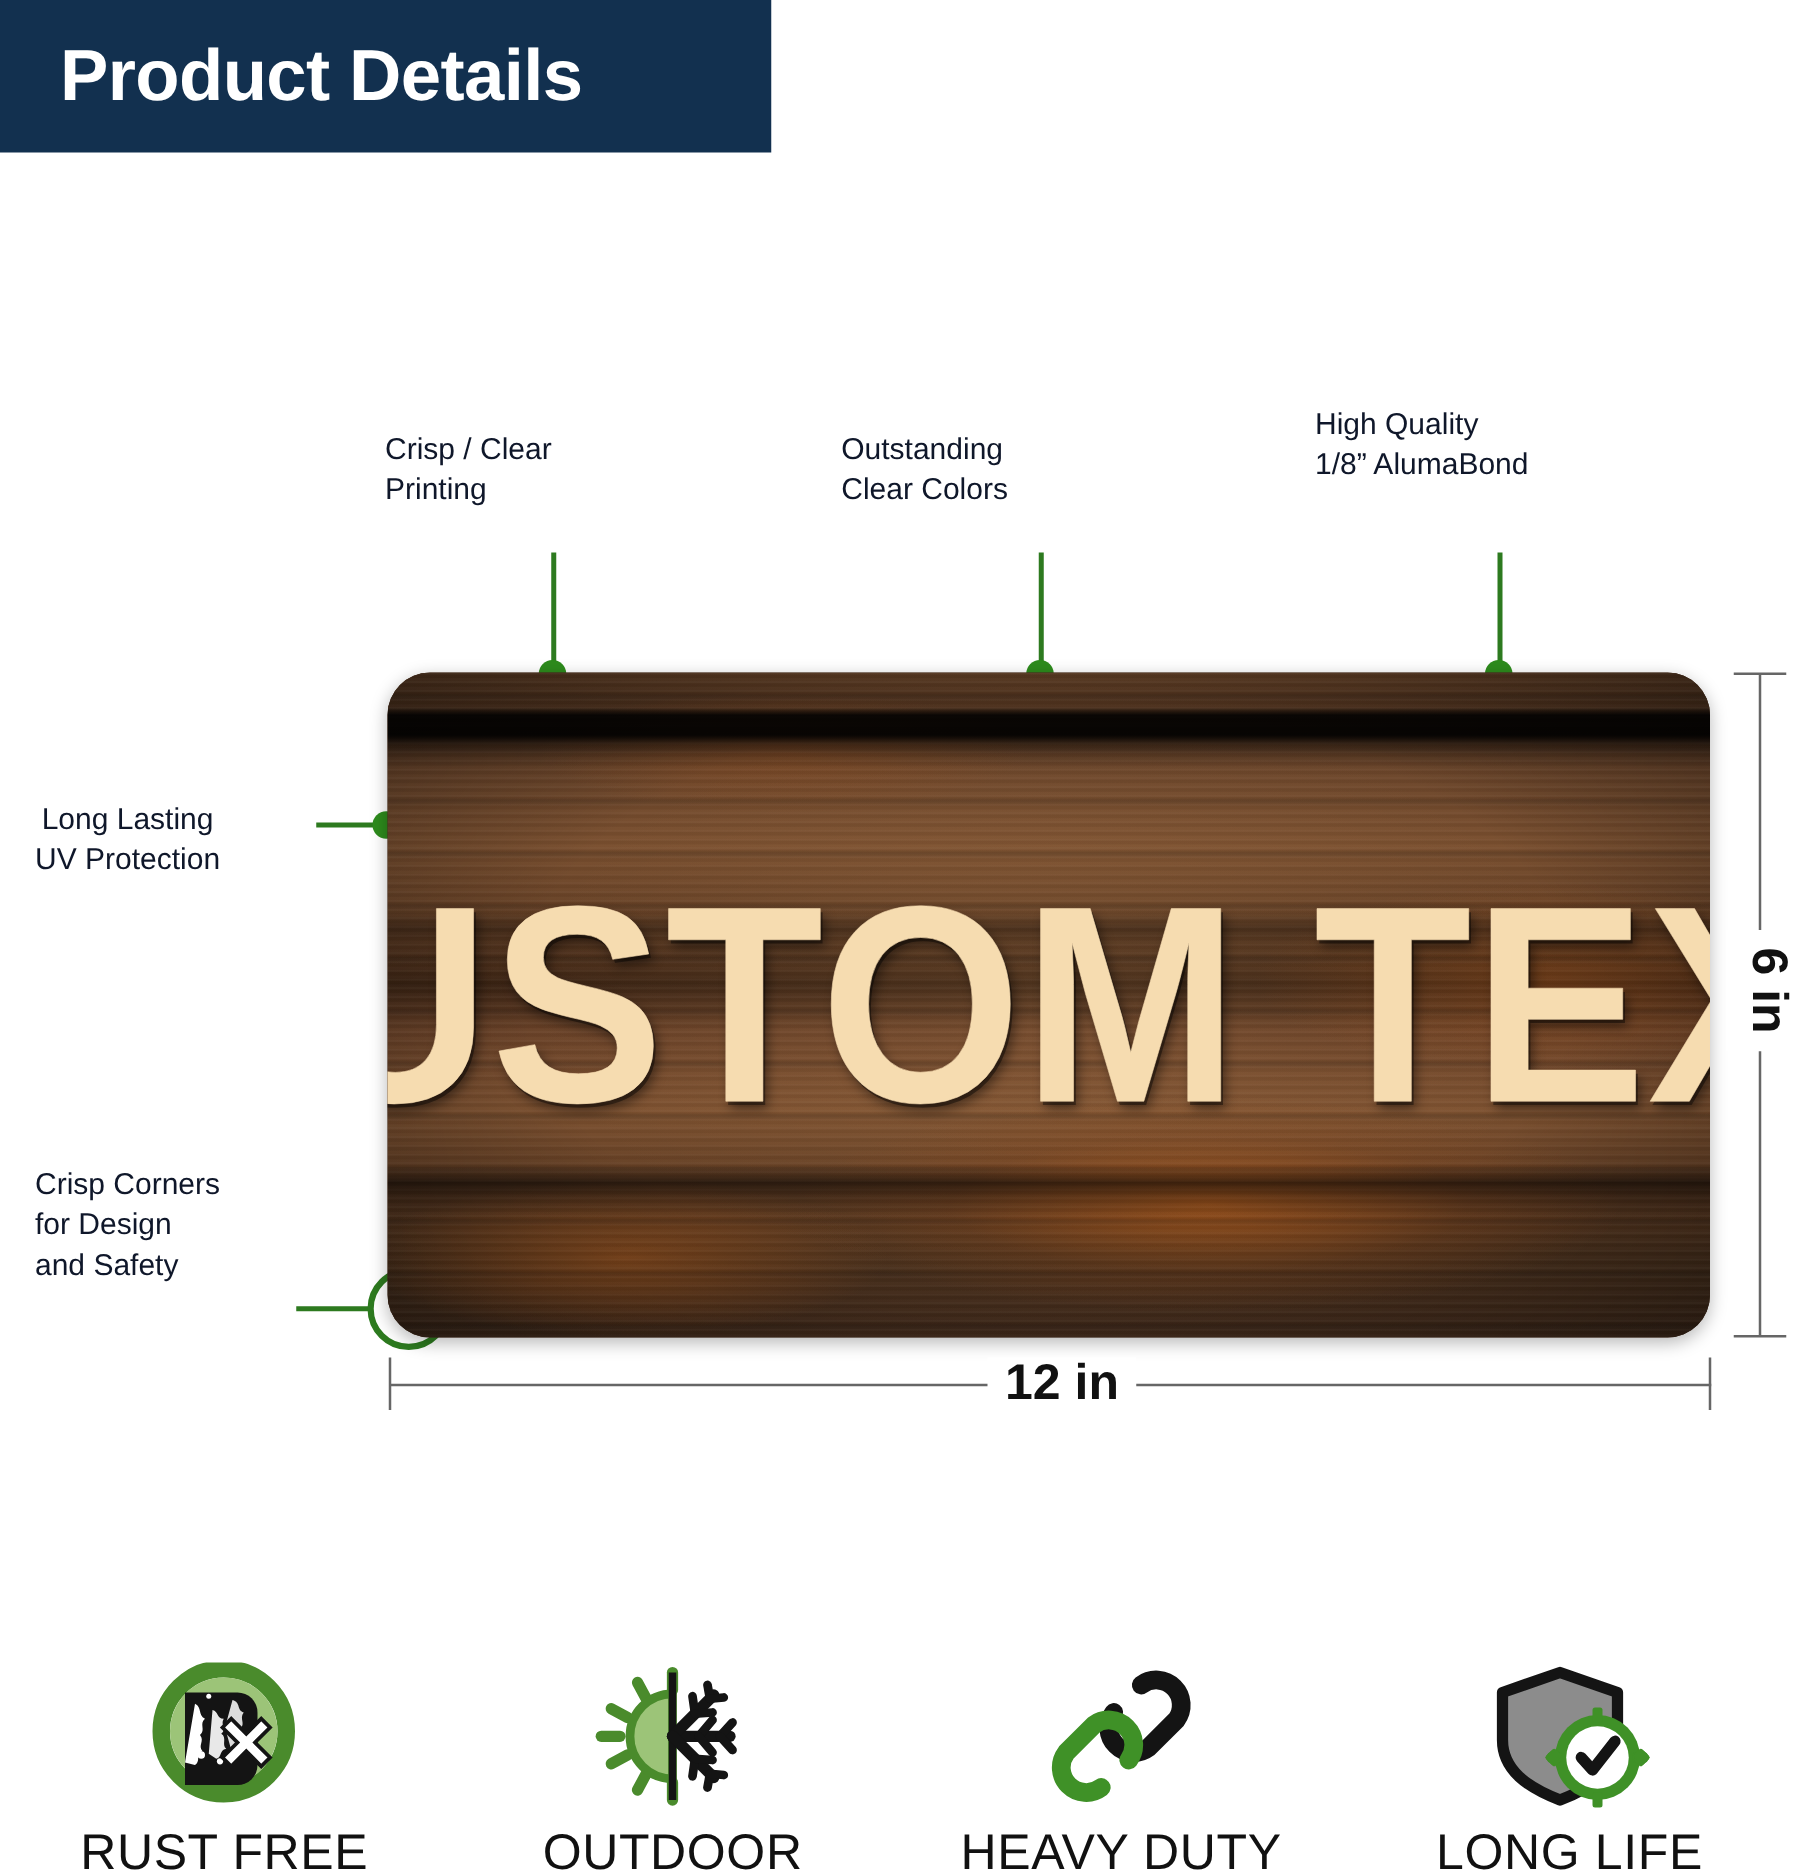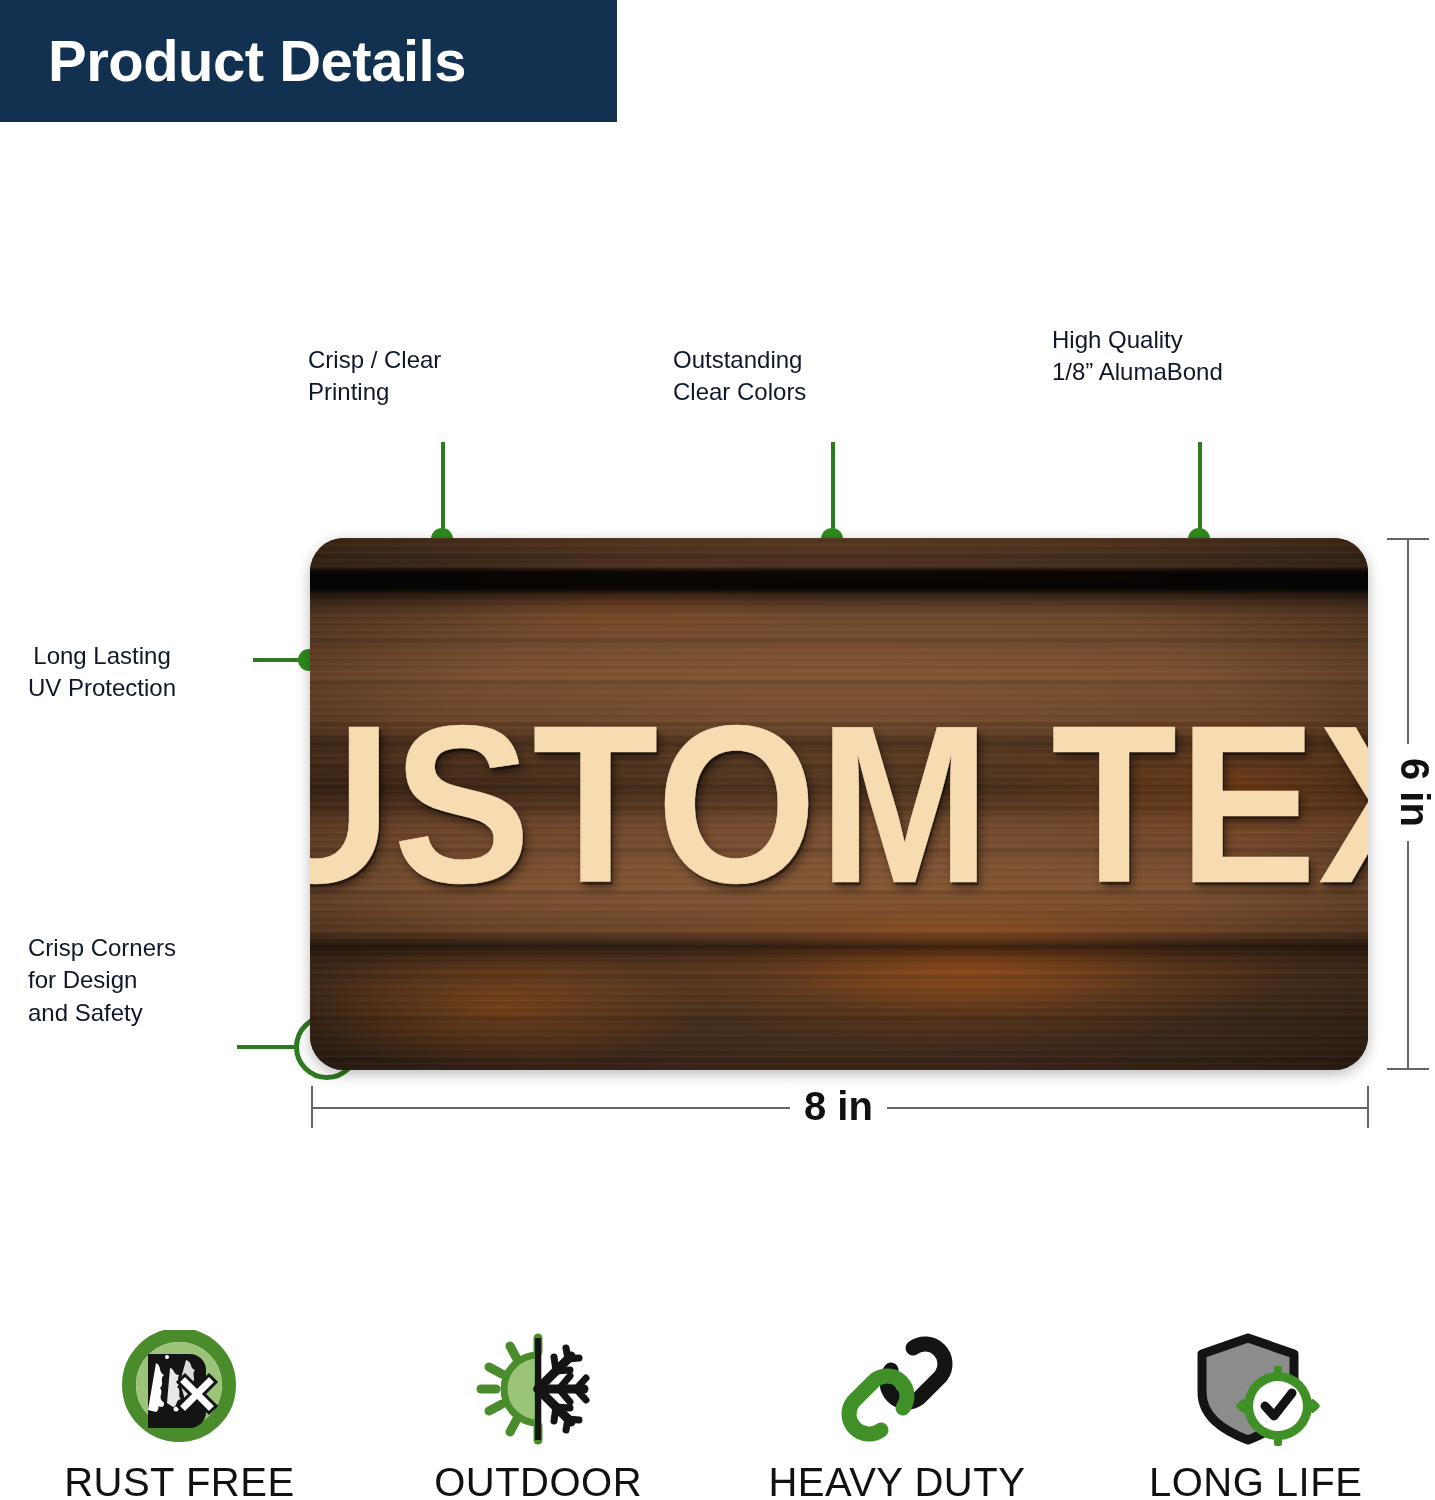--- a/index.html
+++ b/index.html
@@ -290,21 +290,21 @@
 </div>
 
 <div class="dim-line" id="dim-v-line"></div>
 <div class="dim-cap" id="dim-v-cap-top"></div>
 <div class="dim-cap" id="dim-v-cap-bot"></div>
 <div class="dim-label" id="dim-v-label">6 in</div>
 
 <div class="dim-line" id="dim-h-line"></div>
 <div class="dim-cap" id="dim-h-cap-l"></div>
 <div class="dim-cap" id="dim-h-cap-r"></div>
-<div class="dim-label" id="dim-h-label">8 in</div>
+<div class="dim-label" id="dim-h-label">12 in</div>
 
 <div id="feature-row">
 
   <div class="feature-item">
     <div class="feature-icon">
       <svg width="150" height="118" viewBox="0 0 150 118" aria-hidden="true">
         <circle cx="75" cy="55" r="50" fill="none" stroke="#4a8b2c" stroke-width="14"></circle>
         <circle cx="75" cy="55" r="43" fill="#9cc478"></circle>
         <path d="M44 24 h42 a16 16 0 0 1 16 16 v42 a16 16 0 0 1 -16 16 h-42 z" fill="#141414"></path>
         <g fill="#ffffff">

